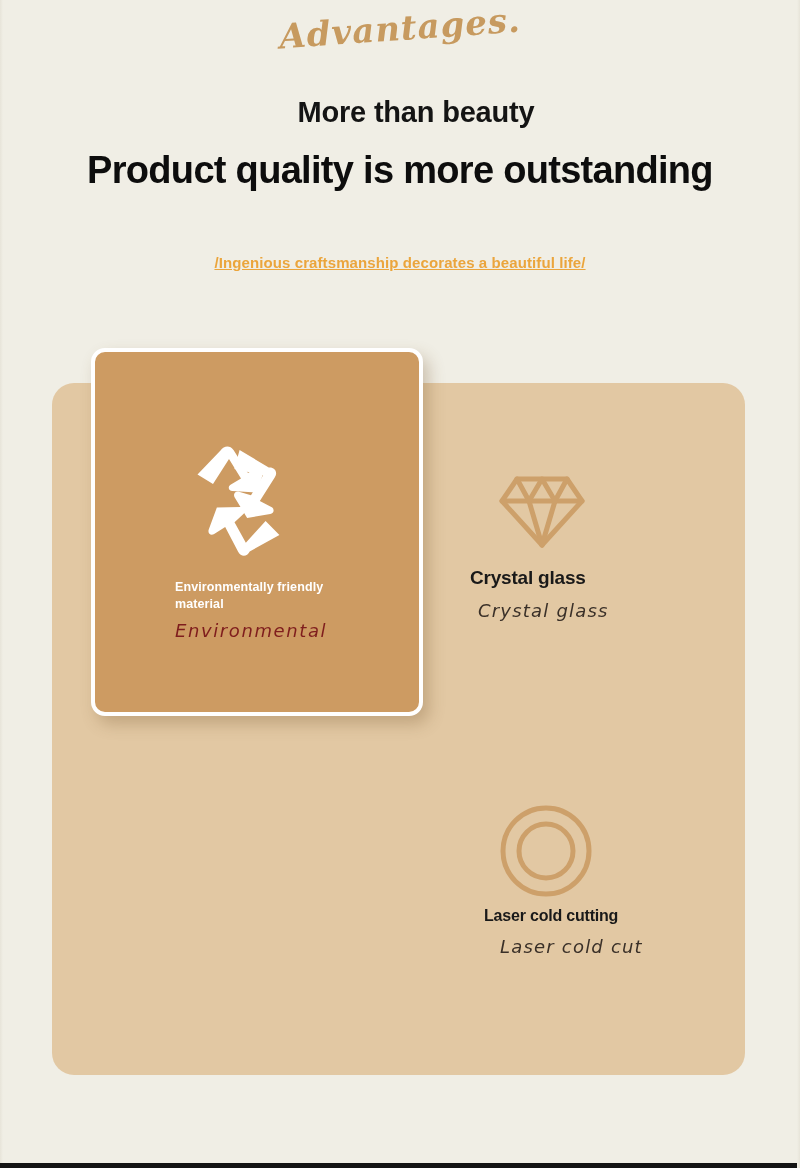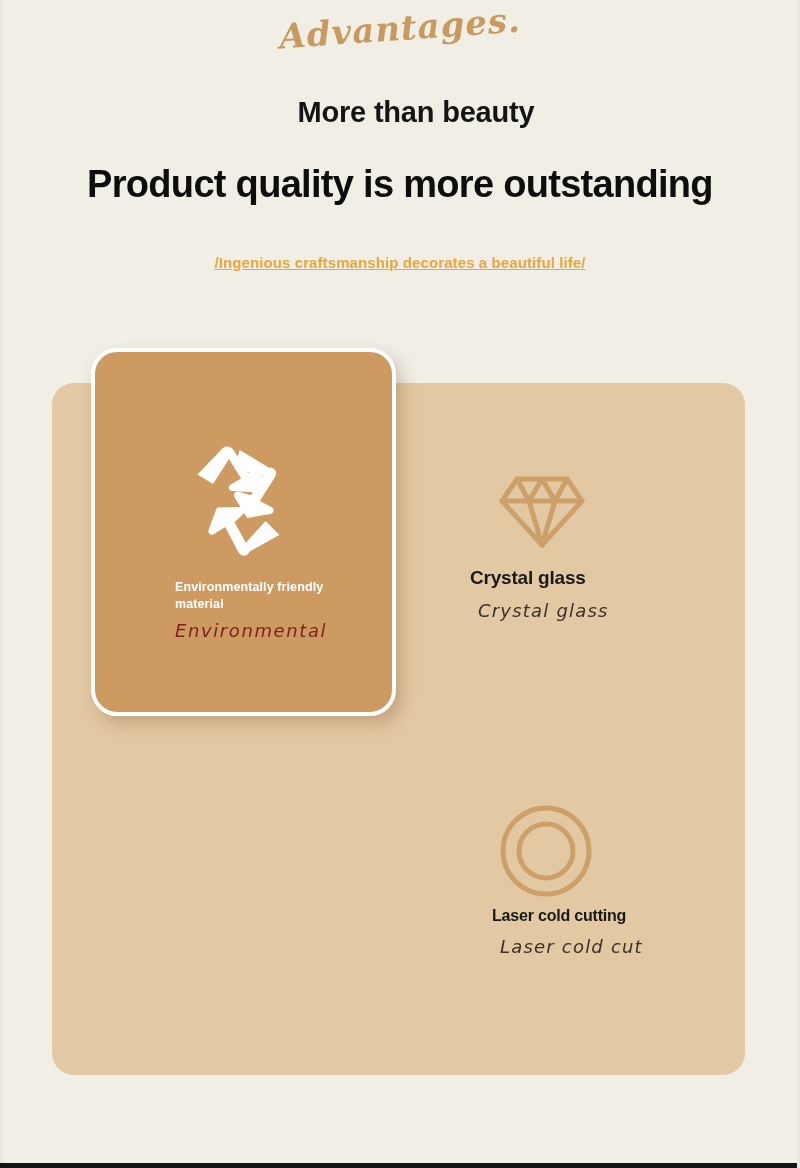--- a/index.html
+++ b/index.html
@@ -68,21 +68,21 @@
     width: 800px;
     text-align: center;
     font-size: 29px;
     font-weight: 700;
     color: #141414;
     letter-spacing: -0.2px;
     padding-left: 16px;
   }
   .heading-2 {
     position: absolute;
-    left: 0; top: 163px;
+    left: 0; top: 149px;
     width: 800px;
     text-align: center;
     font-size: 38px;
     font-weight: 700;
     color: #0d0d0d;
     letter-spacing: -0.7px;
   }
   .subtitle {
     position: absolute;
     left: 0; top: 254px;
@@ -141,33 +141,33 @@
   .feature-crystal .f-title { margin-left: 0; }
   .feature-crystal .f-sub { margin-left: 8px; }
 
   .feature-molding { left: 172px; top: 795px; }
   .feature-molding .icon-wrap { padding-left: 32px; }
   .feature-molding .f-title { margin-left: 0px; }
   .feature-molding .f-sub { margin-left: -14px; }
 
   .feature-laser { left: 484px; top: 795px; }
   .feature-laser .icon-wrap { padding-left: 14px; }
-  .feature-laser .f-title { margin-left: 8px; font-size: 16px; }
+  .feature-laser .f-title { margin-left: 0px; font-size: 16px; }
   .feature-laser .f-sub { margin-left: 16px; }
 
   
   .card-active {
     position: absolute;
     left: 91px;
     top: 348px;
-    width: 305px;
+    width: 332px;
     height: 368px;
     background: #cd9b62;
     border: 4px solid #ffffff;
-    border-radius: 26px;
+    border-radius: 14px;
     box-sizing: border-box;
     box-shadow: 6px 8px 16px rgba(120, 85, 45, 0.30);
     padding-left: 16px;
   }
   .card-active .recycle-wrap {
     position: absolute;
     left: 78px;
     top: 92px;
     width: 124px;
     height: 120px;

